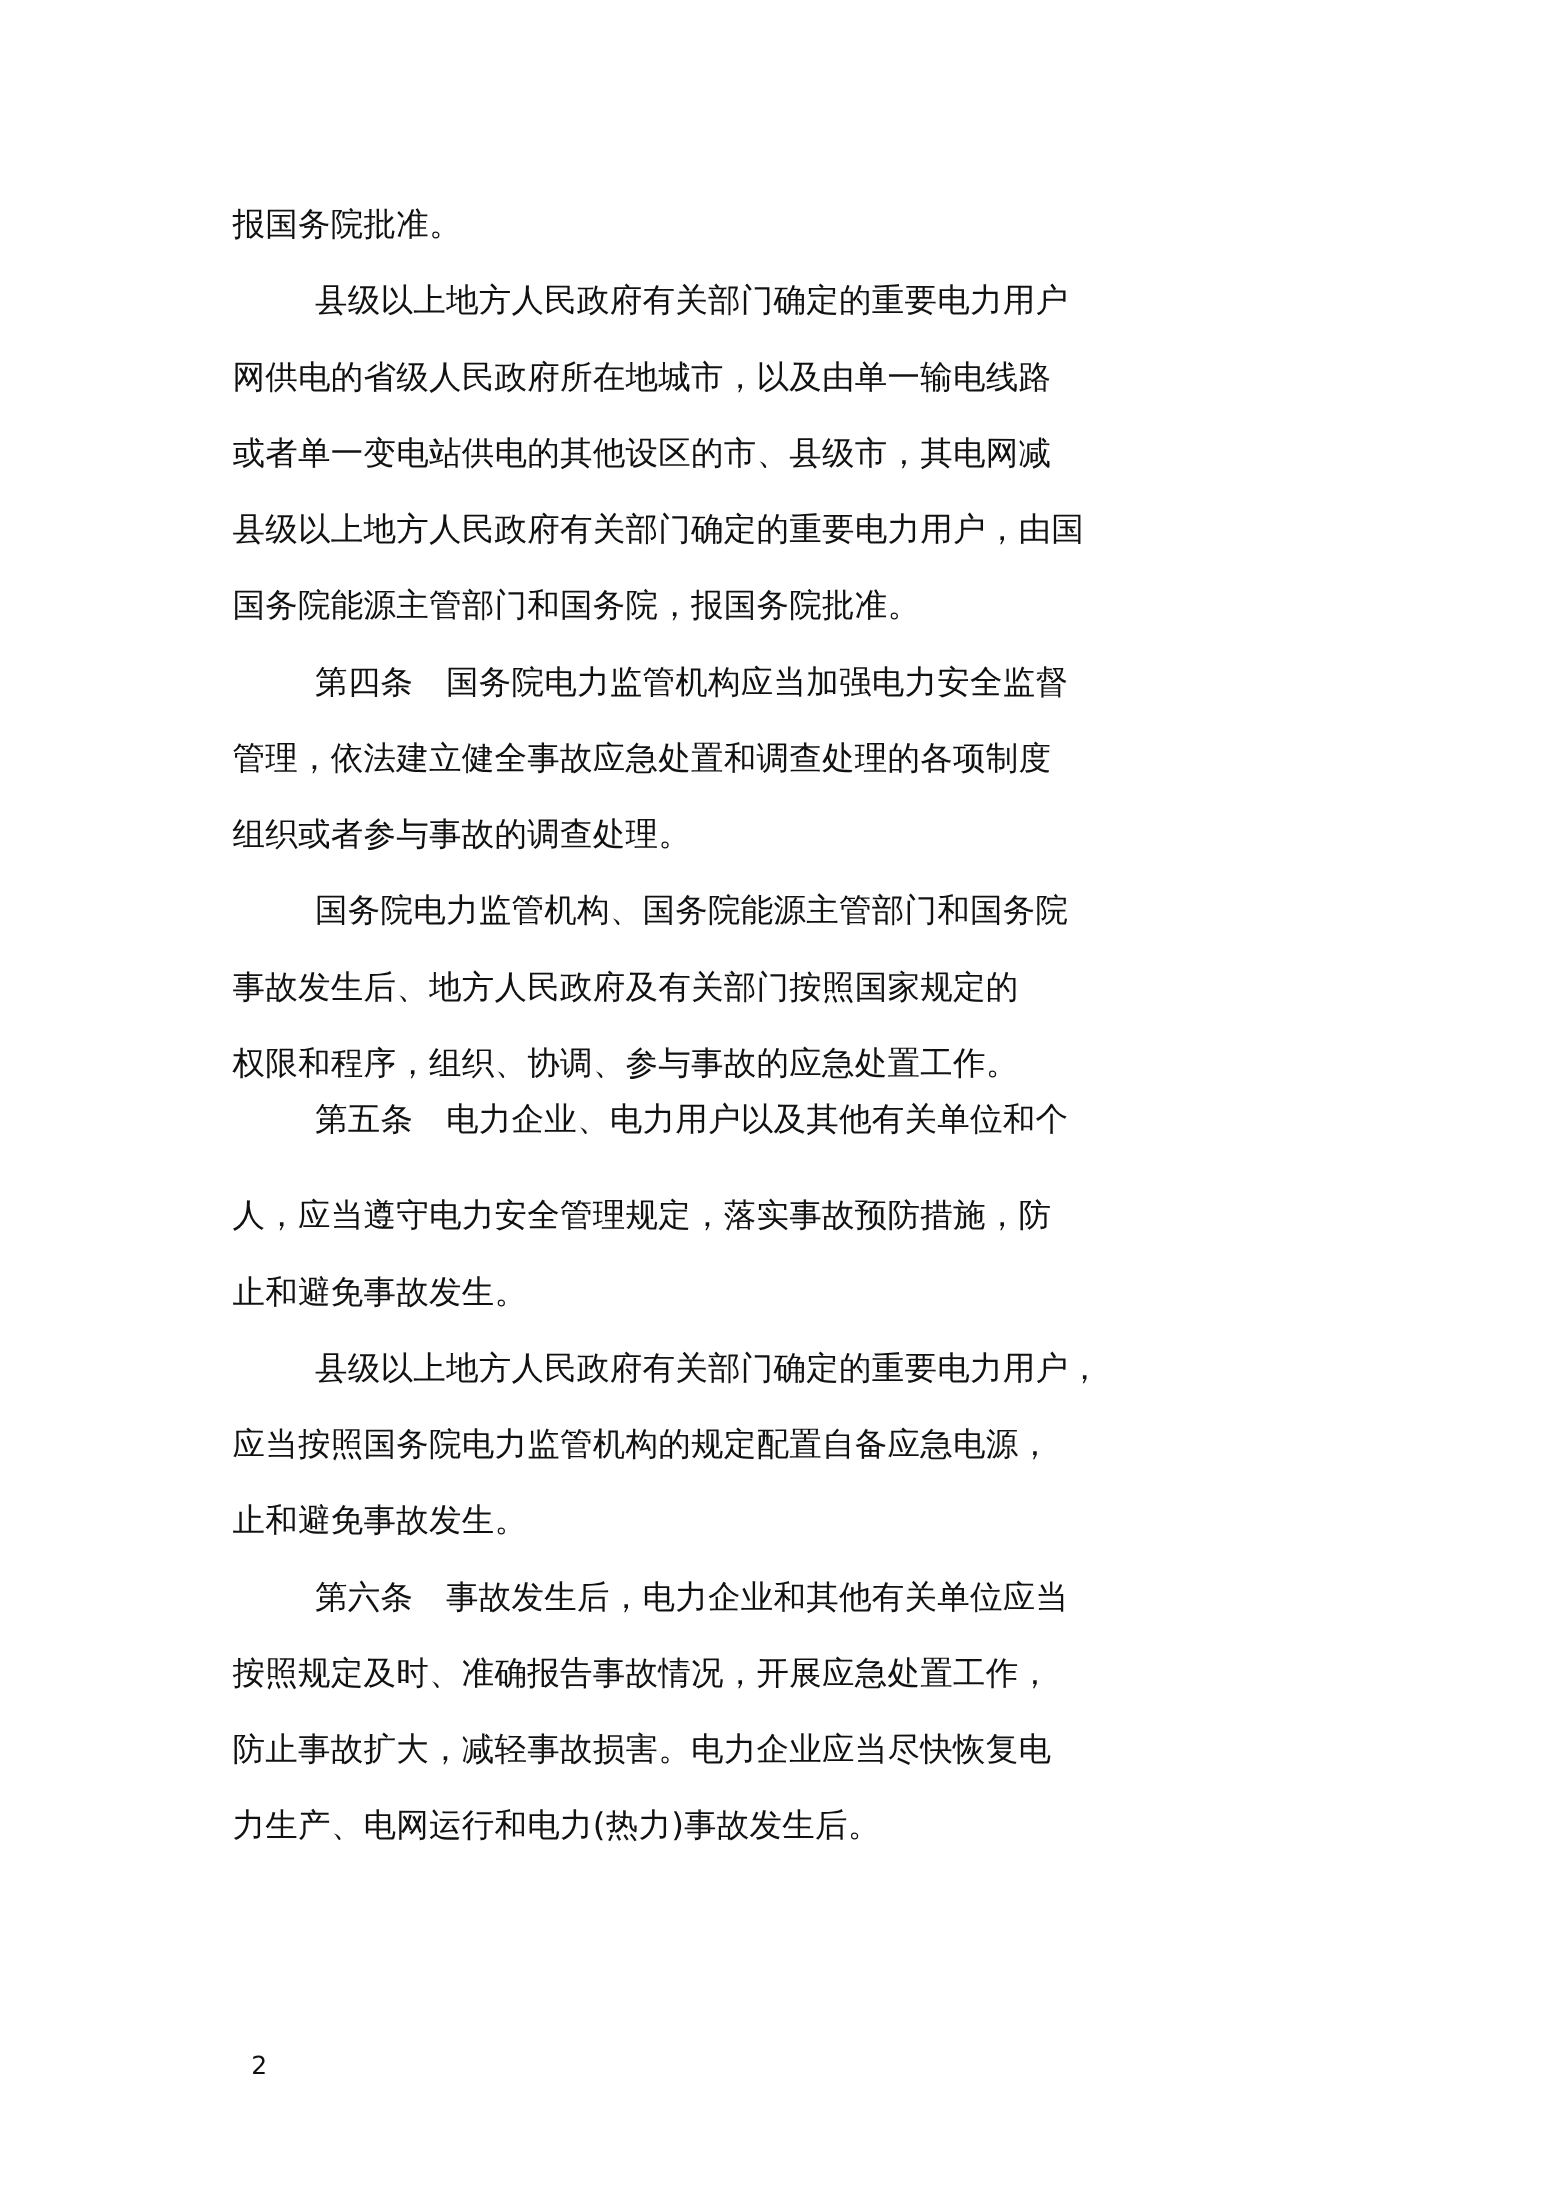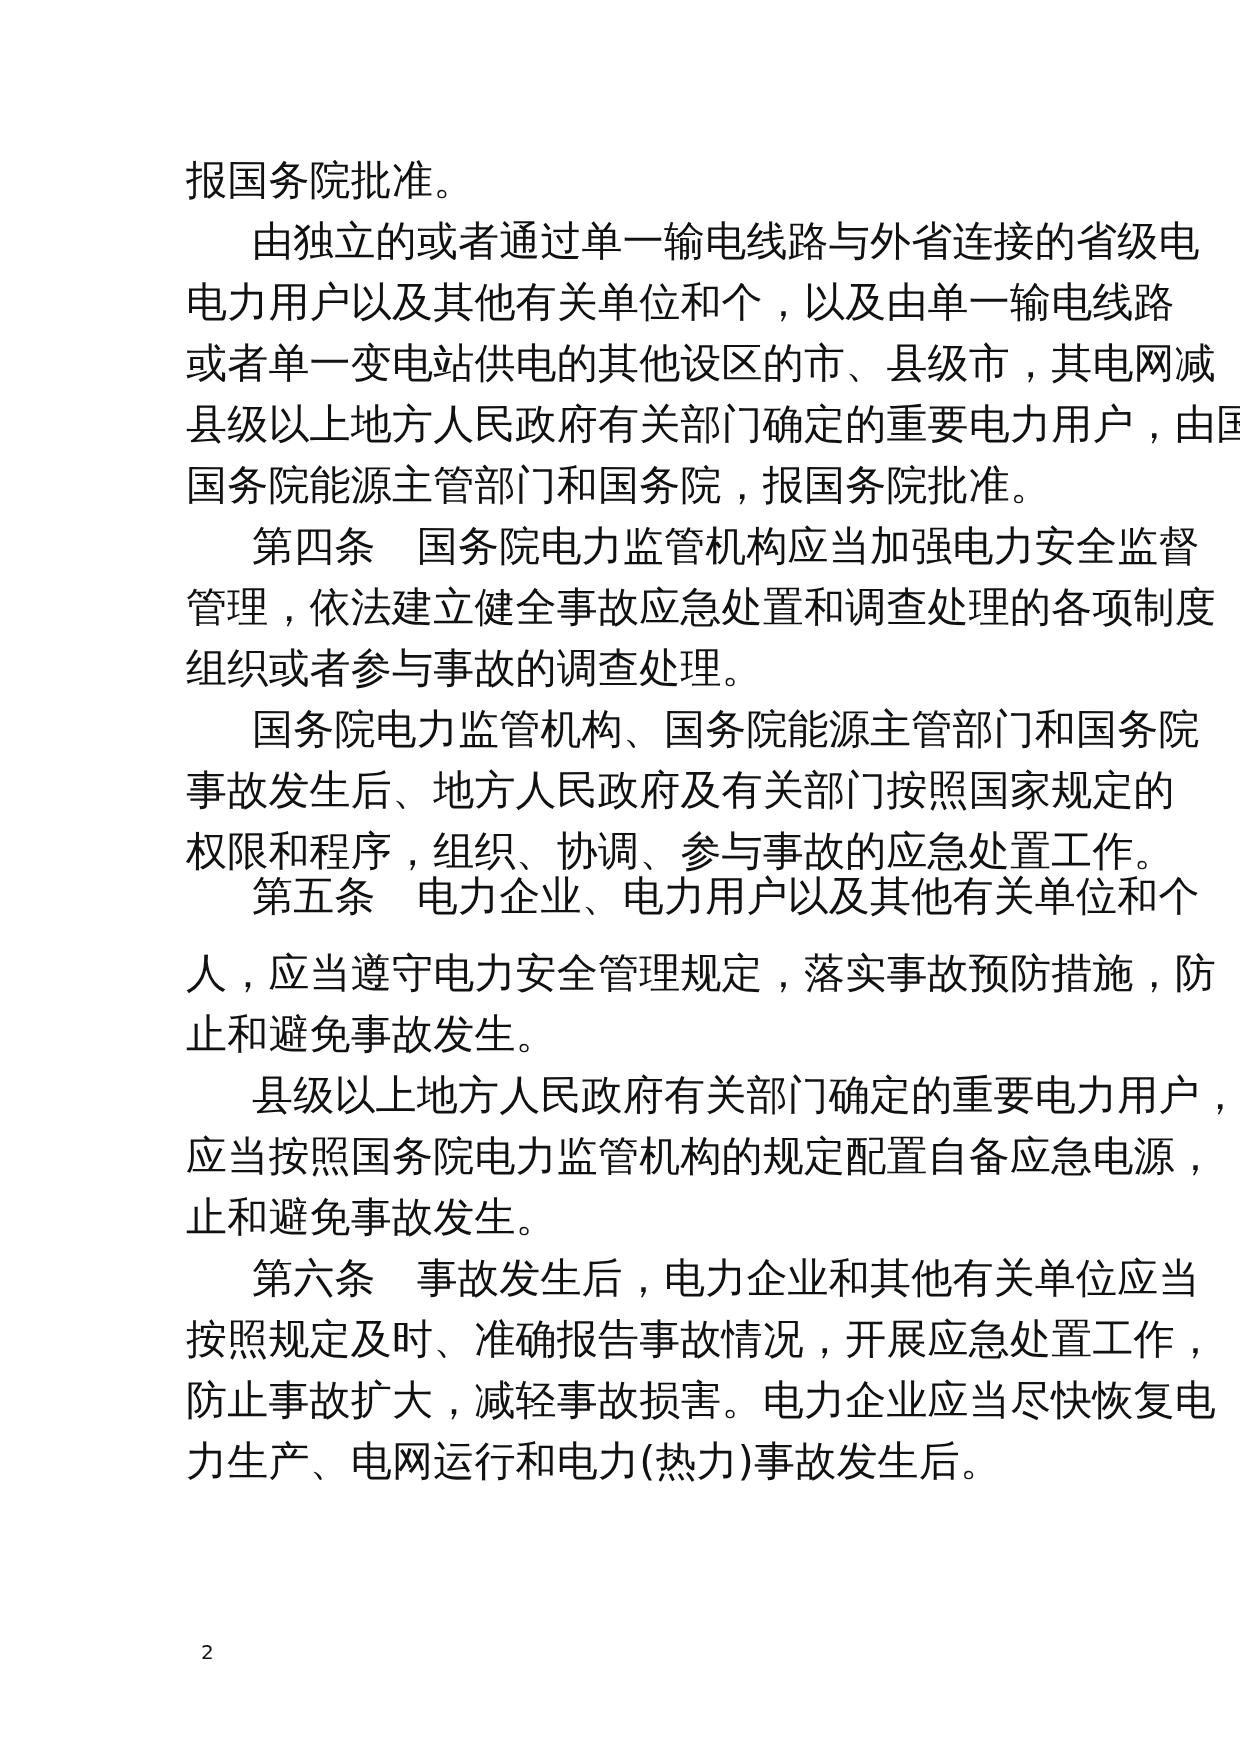--- a/index.html
+++ b/index.html
@@ -18,21 +18,21 @@
   .page {
     position: absolute;
     left: 186px;
     top: 160px;
     width: 870px;
   }
   .line {
     position: absolute;
     left: 0;
     height: 40px;
-    font-size: 41px;
+    font-size: 26px;
     line-height: 40px;
     white-space: nowrap;
     letter-spacing: 0.2px;
   }
   .indent {
     left: 66px;
   }
   .page-number {
     position: absolute;
     left: 201px;
@@ -40,22 +40,22 @@
     font-size: 20px;
     line-height: 24px;
     color: #111111;
   }
 </style>
 </head>
 <body>
 
 <div class="page">
   <div class="line" style="top:0px">报国务院批准。</div>
-  <div class="line indent" style="top:61px">由独立的或者通过单一输电线路与外省连接的省级电</div>
-  <div class="line" style="top:122px">电力用户以及其他有关单位和个，以及由单一输电线路</div>
+  <div class="line indent" style="top:61px">县级以上地方人民政府有关部门确定的重要电力用户</div>
+  <div class="line" style="top:122px">网供电的省级人民政府所在地城市，以及由单一输电线路</div>
   <div class="line" style="top:183px">或者单一变电站供电的其他设区的市、县级市，其电网减</div>
   <div class="line" style="top:244px">县级以上地方人民政府有关部门确定的重要电力用户，由国</div>
   <div class="line" style="top:305px">国务院能源主管部门和国务院，报国务院批准。</div>
   <div class="line indent" style="top:366px">第四条　国务院电力监管机构应当加强电力安全监督</div>
   <div class="line" style="top:427px">管理，依法建立健全事故应急处置和调查处理的各项制度</div>
   <div class="line" style="top:488px">组织或者参与事故的调查处理。</div>
   <div class="line indent" style="top:549px">国务院电力监管机构、国务院能源主管部门和国务院</div>
   <div class="line" style="top:610px">事故发生后、地方人民政府及有关部门按照国家规定的</div>
   <div class="line" style="top:671px">权限和程序，组织、协调、参与事故的应急处置工作。</div>
   <div class="line indent" style="top:716px">第五条　电力企业、电力用户以及其他有关单位和个</div>

